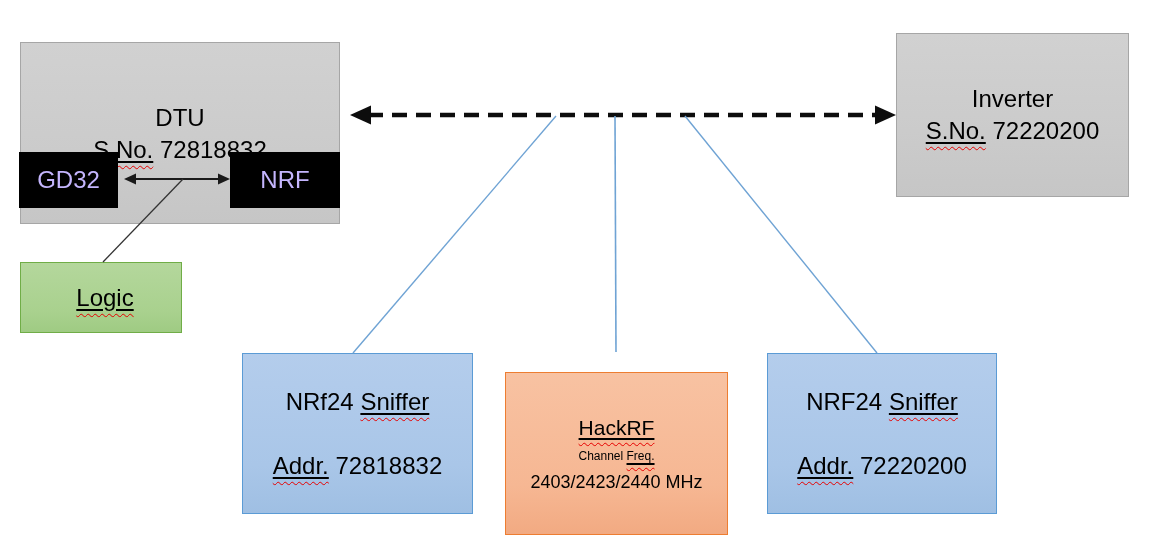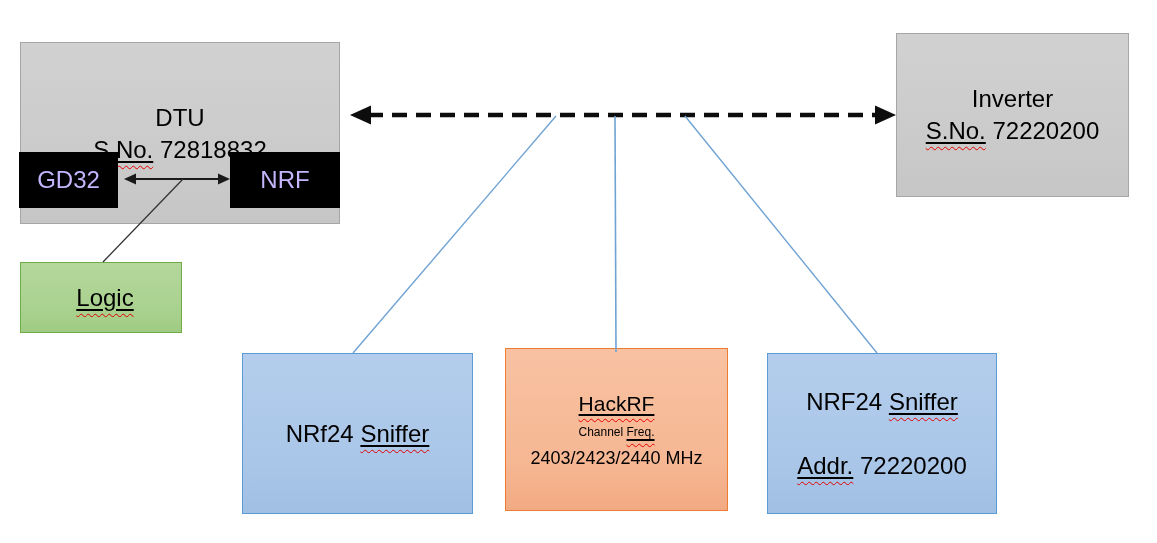--- a/index.html
+++ b/index.html
@@ -27,21 +27,21 @@
         border:1.5px solid var(--box-blue-border);gap:32px;}
   .orange{background:linear-gradient(180deg,#f8c2a2 0%,var(--box-orange-fill) 70%,#f2aa82 100%);
           border:1.5px solid var(--box-orange-border);}
 
   #dtu{left:20px;top:42px;width:320px;height:182px;justify-content:flex-start;padding-top:59px;}
   #gd32{left:19px;top:152px;width:99px;height:56px;}
   #nrf{left:230px;top:152px;width:110px;height:56px;}
   #logic{left:20px;top:262px;width:162px;height:71px;}
   #inverter{left:896px;top:33px;width:233px;height:164px;}
   #sniffer-left{left:242px;top:353px;width:231px;height:161px;}
-  #hackrf{left:505px;top:348px;width:223px;height:163px;}
+  #hackrf{left:505px;top:372px;width:223px;height:163px;}
   #sniffer-right{left:767px;top:353px;width:230px;height:161px;}
 
   .t24{font-size:24px;line-height:32px;white-space:nowrap;}
   .t21{font-size:21px;line-height:30px;white-space:nowrap;}
   .t16{font-size:12px;line-height:26px;white-space:nowrap;}
   .t18{font-size:18px;line-height:26px;white-space:nowrap;}
 
   
   .ul{text-decoration:underline;text-decoration-thickness:1.5px;text-underline-offset:3px;}
   .sq{text-decoration:underline wavy var(--squiggle-red);
@@ -70,20 +70,21 @@
     <div class="t24"><span class="ul"><span class="sq">Logic</span></span></div>
   </div>
 
   <div id="inverter" class="node gray">
     <div class="t24">Inverter</div>
     <div class="t24"><span class="ul"><span class="sq">S.No.</span></span><span> 72220200</span></div>
   </div>
 
   <div id="sniffer-left" class="node blue">
     <div class="t24"><span>NRf24 </span><span class="ul"><span class="sq">Sniffer</span></span></div>
+    <div class="t24"><span class="ul"><span class="sq">Addr.</span></span><span> 72818832</span></div>
   </div>
 
   <div id="hackrf" class="node orange">
     <div class="t21"><span class="ul"><span class="sq">HackRF</span></span></div>
     <div class="t16"><span>Channel </span><span class="ul"><span class="sq">Freq.</span></span></div>
     <div class="t18">2403/2423/2440 MHz</div>
   </div>
 
   <div id="sniffer-right" class="node blue">
     <div class="t24"><span>NRF24 </span><span class="ul"><span class="sq">Sniffer</span></span></div>

